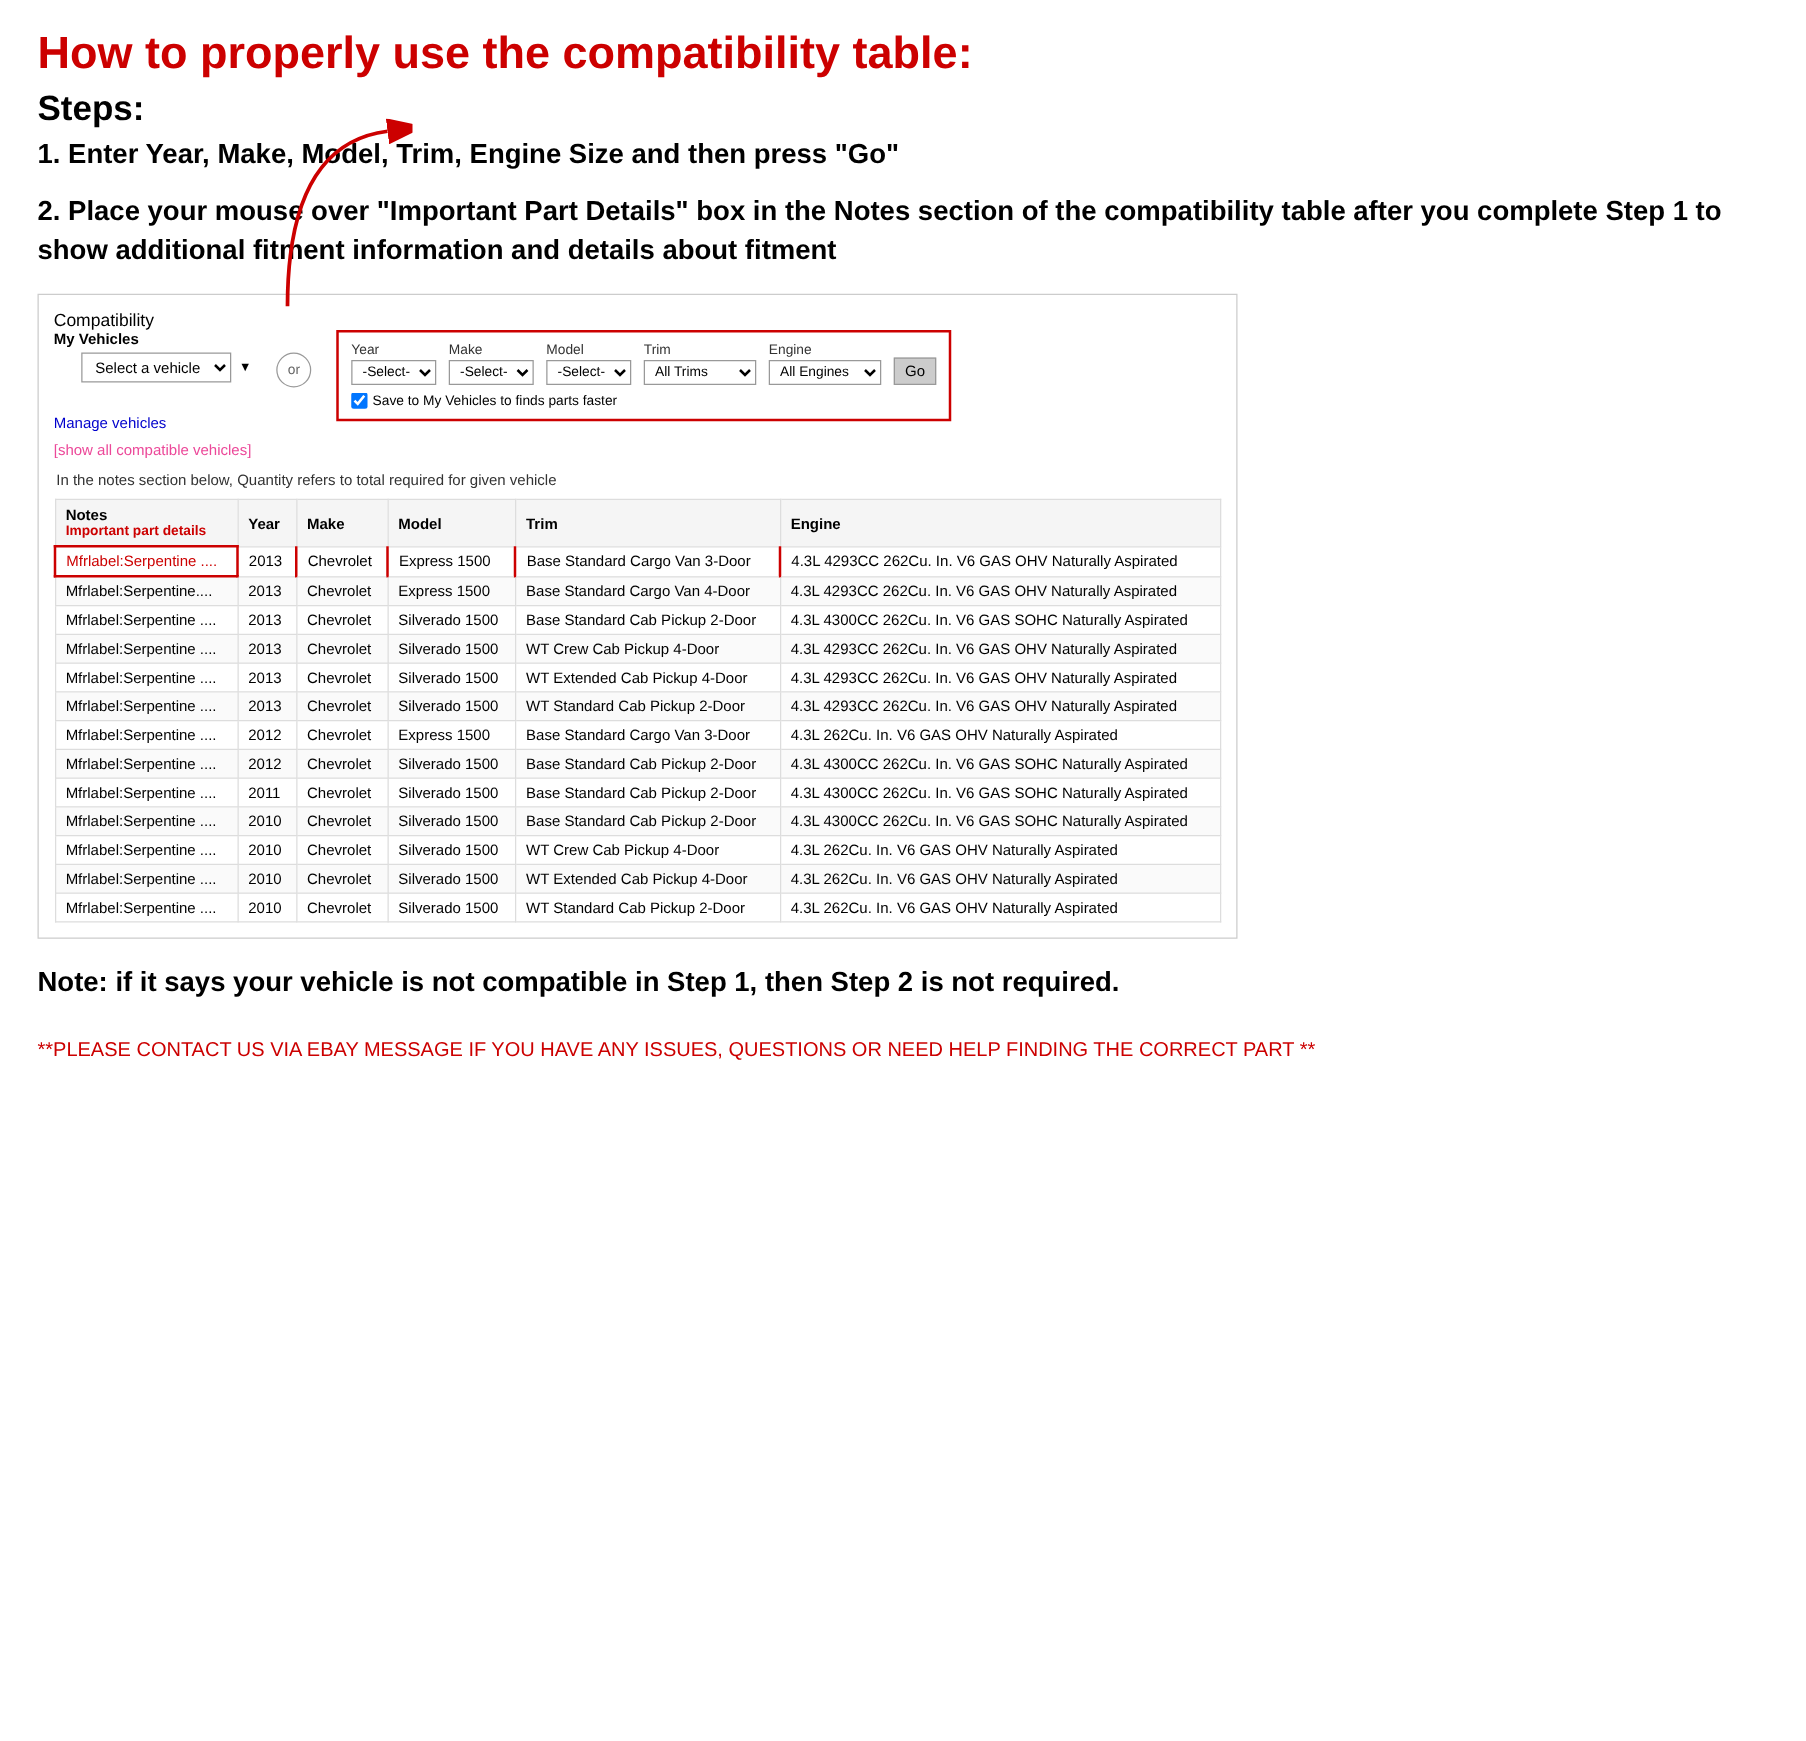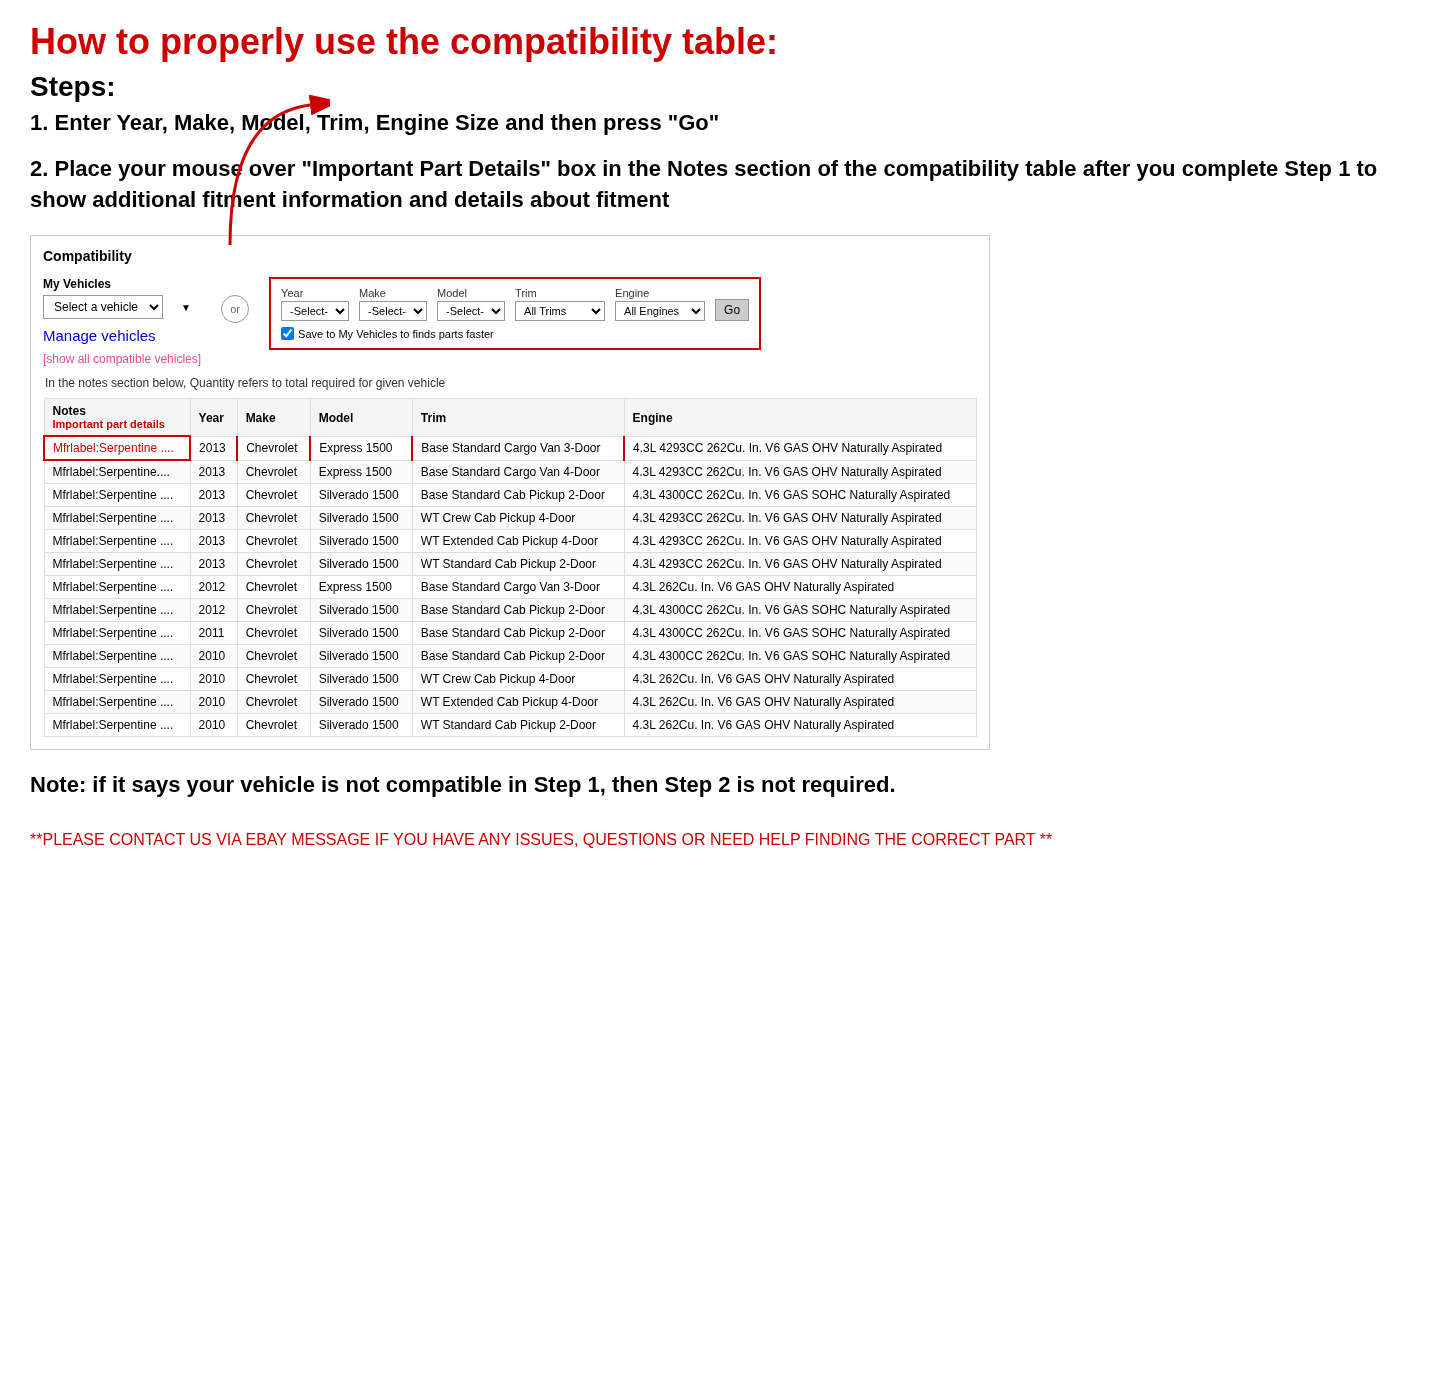--- a/index.html
+++ b/index.html
@@ -45,22 +45,22 @@
       border: 1px solid #ccc;
       background: #fff;
       padding: 12px;
       margin-bottom: 20px;
       position: relative;
       max-width: 960px;
     }
 
     .compat-title {
       font-size: 14px;
-      font-weight: bold;
-      margin-bottom: 13px;
+      font-weight: normal;
+      margin-bottom: 0;
     }
 
     .compat-subtitle {
       font-size: 12px;
       color: #333;
       margin-bottom: 10px;
     }
 
     .compat-controls {
       display: flex;
@@ -76,37 +76,38 @@
     }
 
     .my-vehicles-label {
       font-size: 12px;
       font-weight: bold;
     }
 
     .my-vehicles-select-row {
       display: flex;
       align-items: center;
-      gap: 18px;
+      gap: 6px;
+      justify-content: flex-end;
     }
 
     .my-vehicles-select {
       border: 1px solid #999;
       padding: 3px 6px;
       font-size: 12px;
       min-width: 120px;
       background: #fff;
     }
 
     .manage-vehicles-link {
-      font-size: 15px;
+      font-size: 12px;
       color: #0000cc;
       text-decoration: none;
       display: block;
-      margin-top: 4px;
+      margin-top: 21px;
     }
 
     .show-all-link {
       font-size: 12px;
       color: #ec4899;
       text-decoration: none;
       display: block;
       margin-top: 4px;
     }
 

